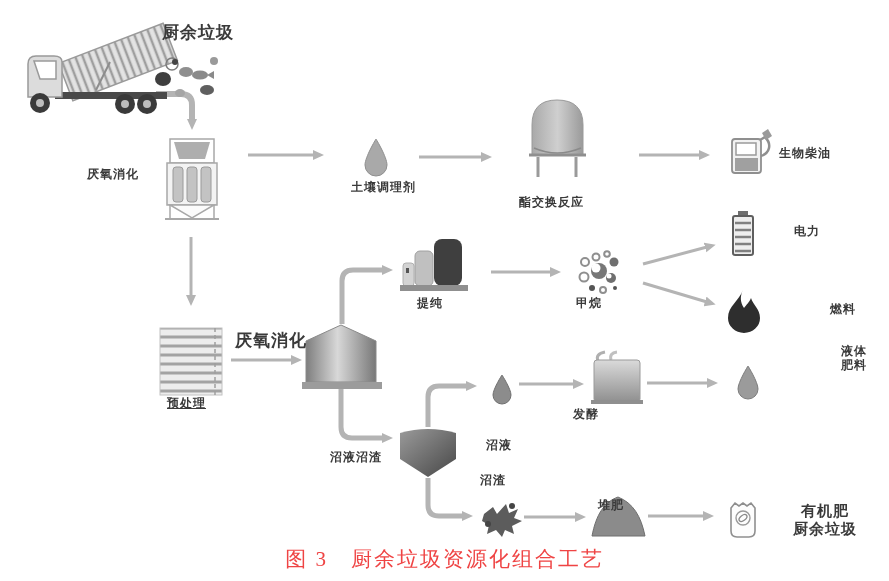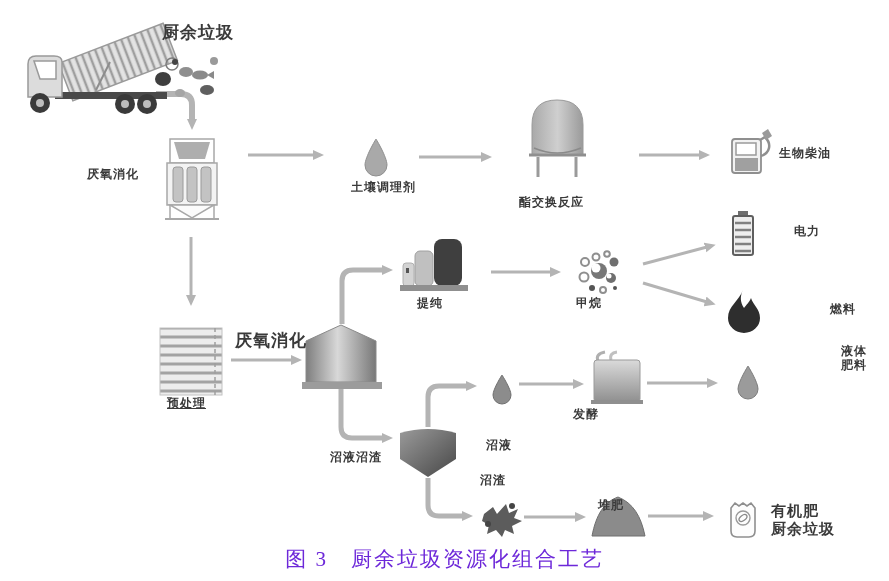--- a/index.html
+++ b/index.html
@@ -9,21 +9,21 @@
   }
   #diagram-svg{position:absolute;left:0;top:0;}
   .lbl{
     position:absolute;color:#3a3a3a;font-weight:bold;font-size:12px;
     white-space:nowrap;letter-spacing:1px;line-height:1.18;
   }
   .lbl.big{font-size:17px;}
   .lbl.twoline{white-space:normal;}
   #caption{
     position:absolute;left:0;top:545px;width:100%;text-align:center;
-    color:#6d28d9;font-size:21px;font-weight:normal;letter-spacing:2px;
+    color:#ef4444;font-size:21px;font-weight:normal;letter-spacing:2px;
     font-family:"Liberation Serif","DejaVu Serif",serif;
   }
 </style>
 </head>
 <body>
 
 <div id="canvas">
 
   <svg id="diagram-svg" width="889" height="581" viewBox="0 0 889 581">
     <defs>
@@ -225,19 +225,19 @@
   <div class="lbl" style="left:830px;top:302px;text-align:center;">燃料</div>
   <div class="lbl" style="left:330px;top:450px;">沼液沼渣</div>
   <div class="lbl" style="left:486px;top:406px;margin-top:32px;">沼液</div>
   <div class="lbl" style="left:573px;top:407px;">发酵</div>
   <div class="lbl twoline" style="left:797px;top:344px;margin-left:44px;">
     <span>液体</span><br>
     <span>肥料</span>
   </div>
   <div class="lbl" style="left:480px;top:473px;text-align:center;">沼渣</div>
   <div class="lbl" style="left:598px;top:470px;margin-top:28px;">堆肥</div>
-  <div class="lbl twoline" style="left:771px;top:502px;width:108px;text-align:left;font-size:15px;">
+  <div class="lbl twoline" style="left:771px;top:502px;width:108px;text-align:center;font-size:15px;">
     <span>有机肥</span><br>
     <span>厨余垃圾</span>
   </div>
 
   <div id="caption">图 3　厨余垃圾资源化组合工艺</div>
 </div>
 
 </body></html>

